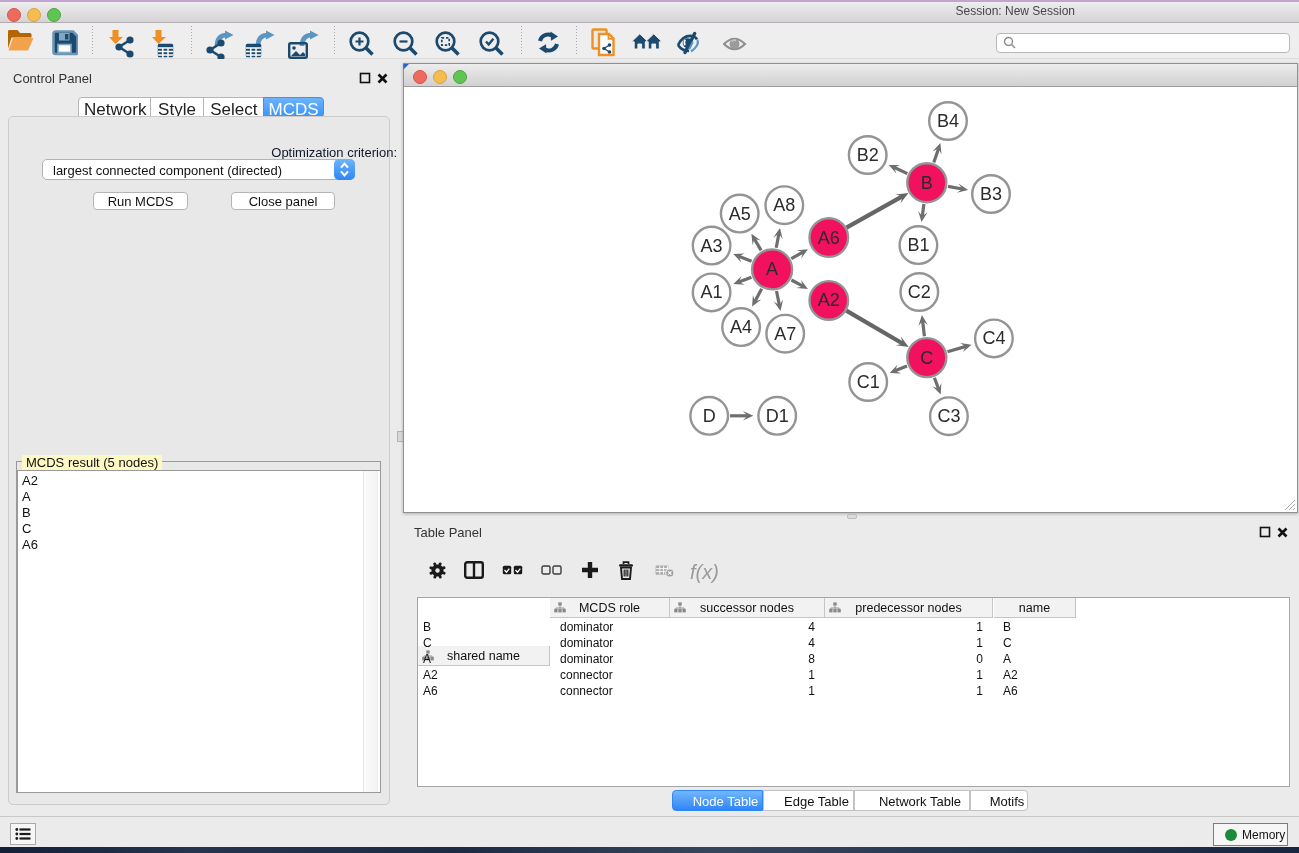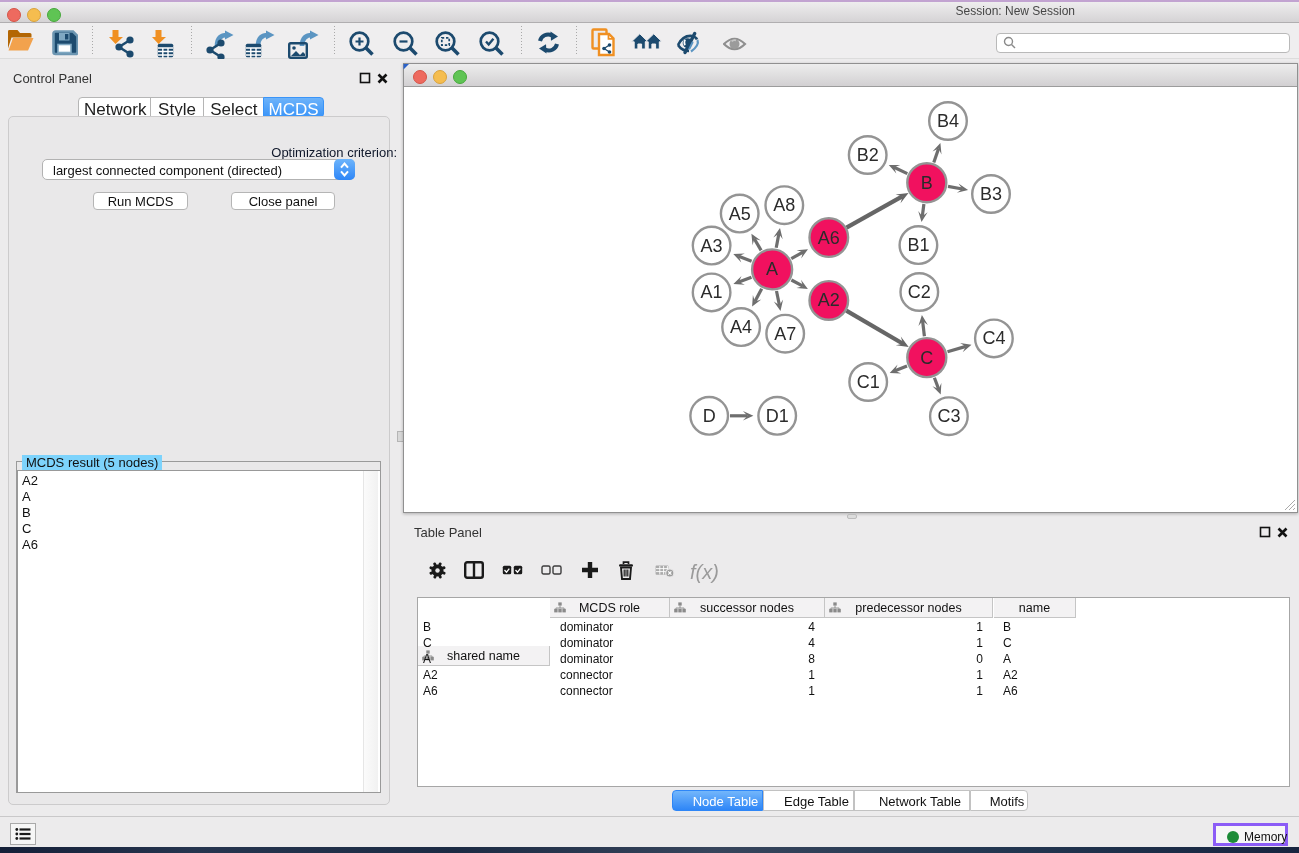--- a/index.html
+++ b/index.html
@@ -30,21 +30,21 @@
  border:1px solid #cccbcc;border-radius:5px;box-sizing:border-box;}
 #opt-label{left:0px;top:136px;width:397px;text-align:right;font-size:13px;color:#0f172a;margin-top:9px;}
 #dropdown{left:42px;top:159px;width:313px;height:21px;background:#fff;border:1px solid #b2b2b2;
  border-radius:5px;box-sizing:border-box;}
 #dropdown .txt{position:absolute;left:10px;top:2.5px;font-size:13px;color:#111;white-space:nowrap;}
 #dropdown .cap{position:absolute;right:-1px;top:-1px;width:21px;height:21px;border-radius:5px;
  background:linear-gradient(#6db4fb,#2e86f7);}
 .btn{position:absolute;height:18px;background:#fff;border:1px solid #b5b5b5;border-radius:4px;
  box-sizing:border-box;text-align:center;font-size:13px;color:#111;padding-top:1px;}
 #fieldset{left:16px;top:461px;width:365px;height:332px;border:1px solid #9a9a9a;box-sizing:border-box;}
-#fieldset-label{left:22px;top:455px;background:#7dd3fc;padding:0 4px;font-size:13px;color:#111;}
+#fieldset-label{left:22px;top:455px;background:#fef9c3;padding:0 4px;font-size:13px;color:#111;}
 #mcds-list{left:17px;top:470px;width:364px;height:323px;background:#fff;border:1px solid #999;
  box-sizing:border-box;font-size:13px;color:#111;line-height:16px;padding:2px 0 0 4px;}
 #mcds-scroll{left:363px;top:471px;width:14px;height:321px;background:linear-gradient(90deg,#fbfbfb,#f1f1f1);border-left:1px solid #e6e6e6;}
 
 #gwin{left:403px;top:63px;width:895px;height:450px;background:#fff;border:1px solid #909090;
  box-sizing:border-box;box-shadow:0 1px 3px rgba(0,0,0,0.25);}
 #gwin-title{position:absolute;left:0;top:0;width:100%;height:22px;
  background:linear-gradient(#ededed,#d2d0d2);border-bottom:1px solid #9c9c9c;}
 #gwin-title .t1{left:9px;background:#ee6a5f;border:0.5px solid #d55549;}
 #gwin-title .t2{left:29px;background:#f5bd4f;border:0.5px solid #d9a33c;}
@@ -61,21 +61,21 @@
  font-size:12.5px;color:#111;padding-top:3px;}
 .cell{position:absolute;font-size:12px;color:#111;height:16px;}
 .btab{position:absolute;top:0;height:21px;background:#fff;border:1px solid #c2c2c2;
  box-sizing:border-box;text-align:center;color:#111;padding-top:3px;font-size:13px;padding-left:16px;}
 .btab.active{background:linear-gradient(#73b6fb,#2e86f7);color:#fff;border-color:#2e86f7;}
 
 #statusbar{left:0;top:816px;width:1299px;height:31px;background:#ecebec;border-top:1px solid #c9c8c9;}
 #listbtn{position:absolute;left:10px;top:6px;width:26px;height:22px;background:#f6f6f6;
  border:1px solid #a9a9a9;box-sizing:border-box;}
 #membtn{position:absolute;left:1213px;top:6px;width:75px;height:23px;background:#f6f6f6;
- border:3px solid #8b5cf6;box-sizing:border-box;font-size:12px;color:#111;}
+ border:1px solid #8b5cf6;box-sizing:border-box;font-size:12px;color:#111;}
 #bottomstrip{left:0;top:847px;width:1299px;height:6px;
  background:linear-gradient(90deg,#141f38,#26354f 15%,#1c2b44 35%,#37455c 55%,#243852 75%,#172540);}
 </style>
 </head>
 <body>
 <div class="abs" id="topline"></div>
 <div class="abs" id="titlebar">
  <div class="tl t1"></div>
     <div class="tl t2"></div>
     <div class="tl t3"></div>

